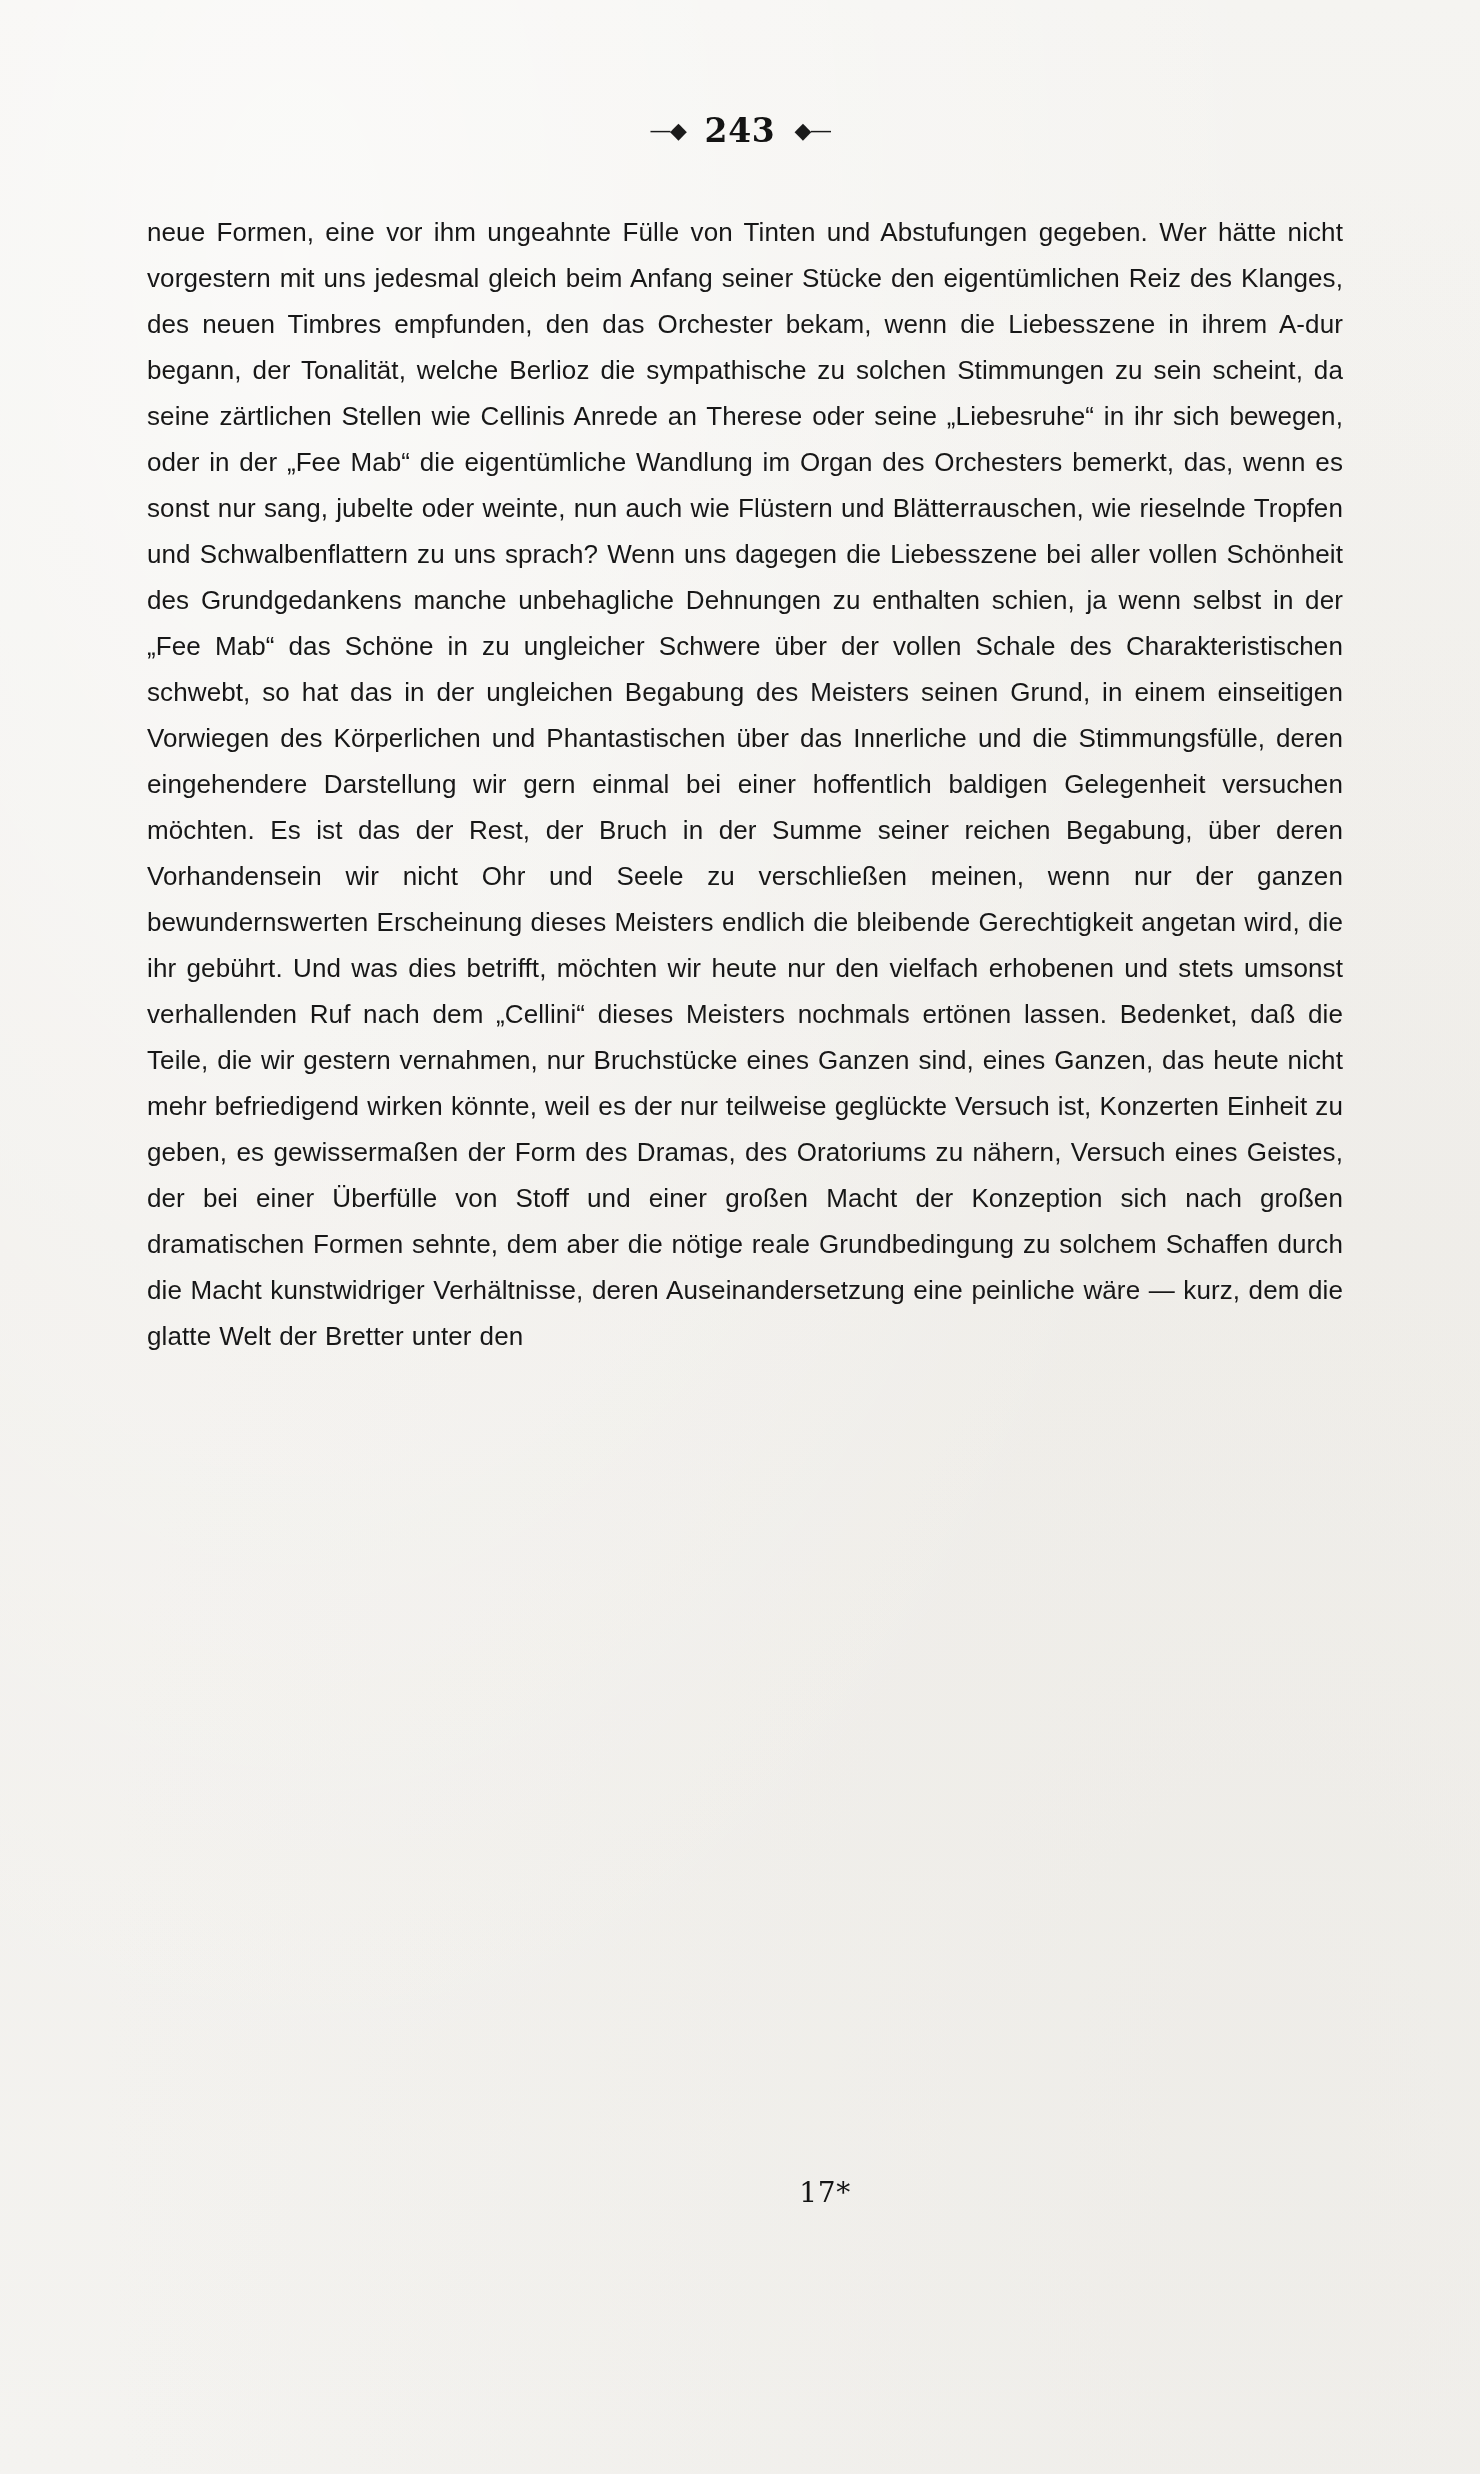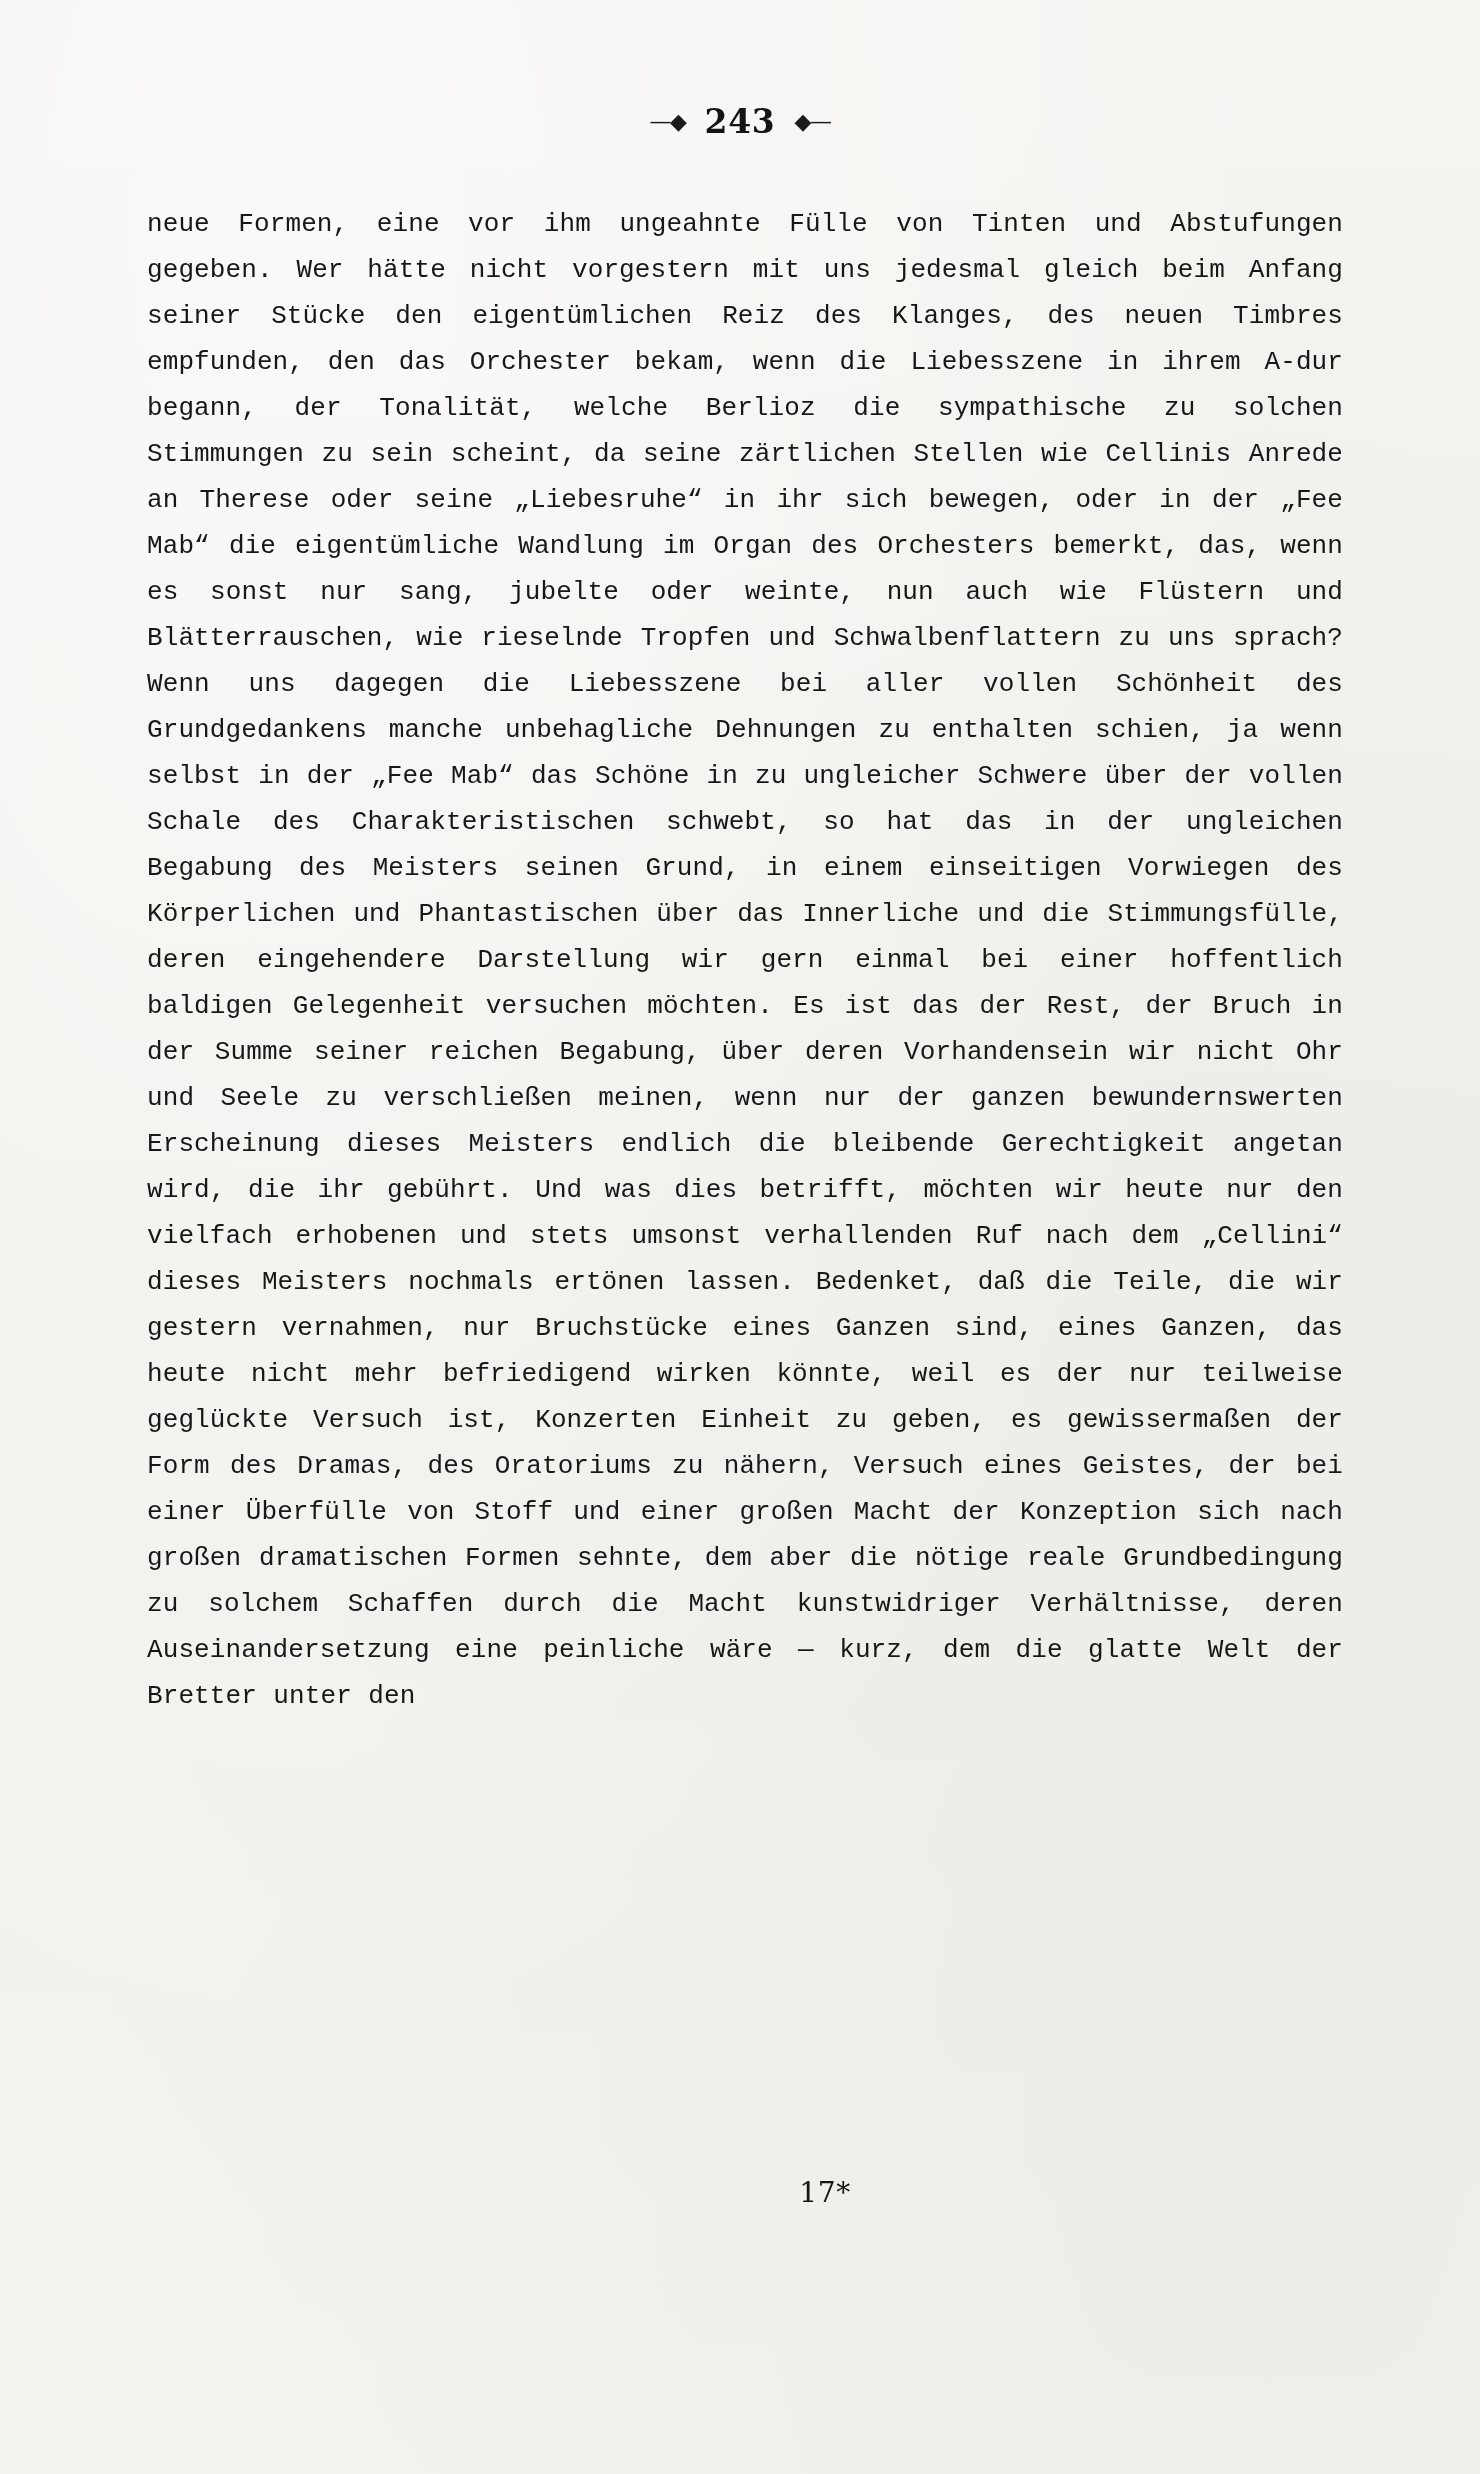--- a/index.html
+++ b/index.html
@@ -26,21 +26,21 @@
     position: absolute;
     inset: 0;
     background:
       radial-gradient(ellipse at 20% 10%, rgba(255,255,255,0.55), rgba(255,255,255,0) 60%),
       radial-gradient(ellipse at 85% 85%, rgba(235,233,228,0.6), rgba(255,255,255,0) 65%),
       linear-gradient(180deg, #f5f4f1 0%, #f1efeb 50%, #f4f3f0 100%);
     pointer-events: none;
   }
   .header {
     position: absolute;
-    top: 102px;
+    top: 111px;
     left: 0;
     width: 1480px;
     display: flex;
     align-items: center;
     justify-content: center;
     gap: 19px;
   }
   .header .orn {
     display: inline-block;
     color: #1b1b1b;
@@ -58,24 +58,24 @@
   }
   .page-number {
     font-family: "DejaVu Serif", serif;
     font-weight: bold;
     font-size: 33px;
     color: #141414;
     letter-spacing: 0.7px;
   }
   .body-text {
     position: absolute;
-    top: 201px;
+    top: 209px;
     left: 147px;
     width: 1196px;
-    font-family: Liberation Mono, monospace;
+    font-family: Liberation Sans, sans-serif;
     font-size: 26px;
     line-height: 46px;
     color: #171717;
     text-align: justify;
     text-justify: inter-word;
     word-spacing: 0.7px;
     letter-spacing: 0.1px;
     -webkit-font-smoothing: antialiased;
   }
   .body-text p {

